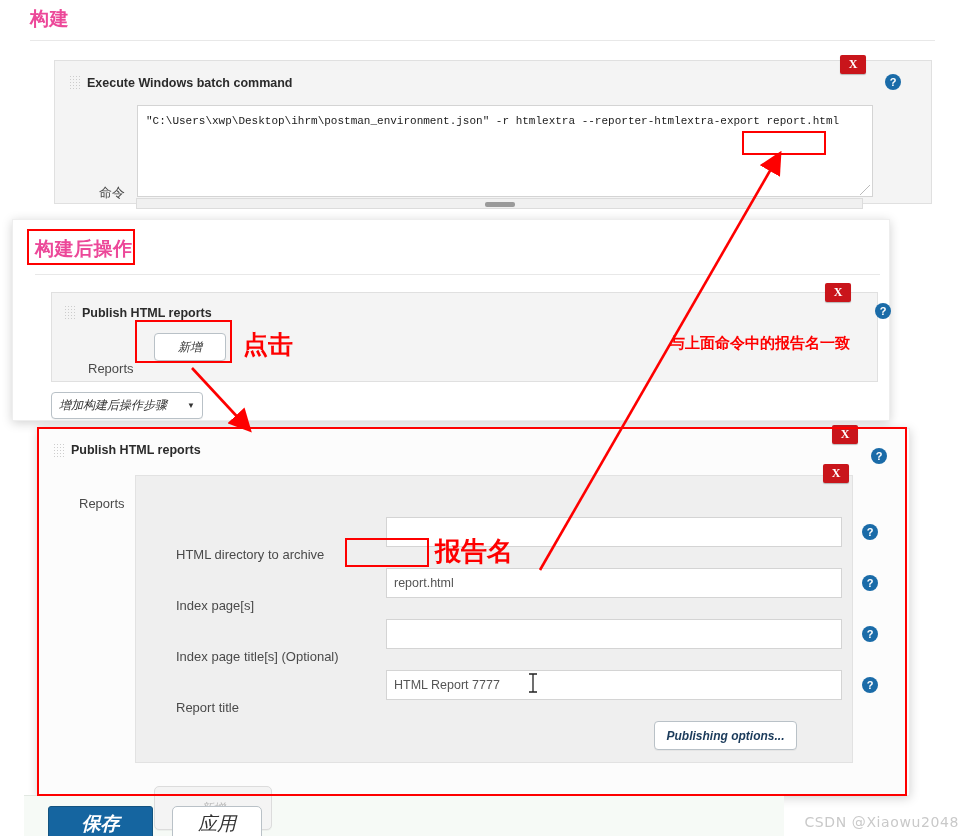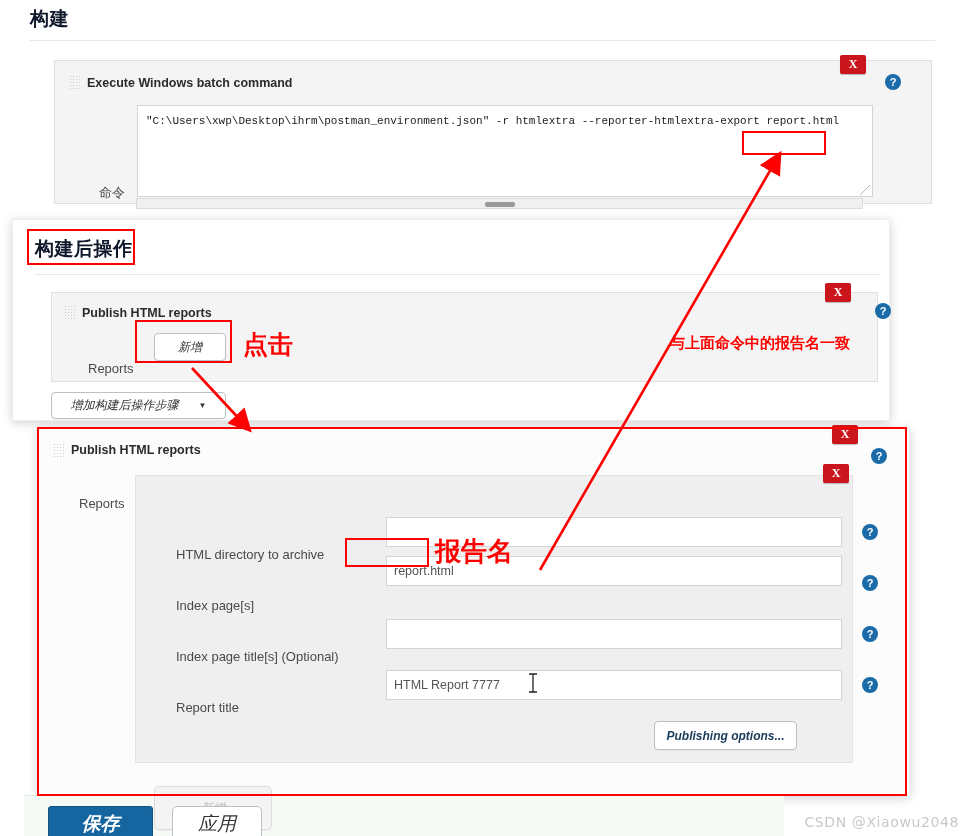--- a/index.html
+++ b/index.html
@@ -18,21 +18,21 @@
 
   
   .panel {
     position: absolute;
     background: #ffffff;
     border: 1px solid #e6e6e6;
   }
   .section-title {
     font-size: 19px;
     font-weight: bold;
-    color: #0f172a;
+    color: #ec4899;
     letter-spacing: .5px;
   }
   .hr {
     border-bottom: 1px solid #e8e8e8;
     height: 0;
   }
   .block {
     background: #f4f4f4;
     border: 1px solid #e0e0e0;
   }
@@ -206,21 +206,21 @@
       <div class="block-head" style="position:absolute; left:30px; top:13px;">Publish HTML reports</div>
 
       <div class="lbl" style="position:absolute; left:36px; top:49px;">Reports</div>
 
       <div class="btn" style="position:absolute; left:102px; top:40px; width:72px; height:28px;">新增</div>
     </div>
 
     <div class="xbtn" style="position:absolute; left:812px; top:63px;">X</div>
     <div class="help" style="position:absolute; left:862px; top:83px;">?</div>
 
-    <div class="btn" style="position:absolute; left:38px; top:172px; width:175px; height:27px; gap:20px;">
+    <div class="btn" style="position:absolute; left:38px; top:172px; width:152px; height:27px; gap:20px;">
       <span>增加构建后操作步骤</span>
       <span style="font-size:8px;">▼</span>
     </div>
   </div>
 
   <div class="panel shadow-lg" style="left:38px; top:428px; width:872px; height:368px; background:#fcfcfc; border:1px solid #ececec;">
 
     <div class="grip" style="position:absolute; left:14px; top:14px;"></div>
     <div class="block-head" style="position:absolute; left:32px; top:14px;">Publish HTML reports</div>
 
@@ -229,21 +229,21 @@
     <div style="position:absolute; left:96px; top:46px; width:718px; height:288px;
                 background:#efefef; border:1px solid #e2e2e2;">
 
       <div class="lbl" style="position:absolute; left:40px; top:52px;">HTML directory to archive</div>
       <div class="txt-input" style="position:absolute; left:250px; top:41px; width:456px;">
         <span></span>
       </div>
       <div class="help" style="position:absolute; left:726px; top:48px;">?</div>
 
       <div class="lbl" style="position:absolute; left:40px; top:103px;">Index page[s]</div>
-      <div class="txt-input" style="position:absolute; left:250px; top:80px; width:456px;">
+      <div class="txt-input" style="position:absolute; left:250px; top:92px; width:456px;">
         <span>report.html</span>
       </div>
       <div class="help" style="position:absolute; left:726px; top:99px;">?</div>
 
       <div class="lbl" style="position:absolute; left:40px; top:154px;">Index page title[s] (Optional)</div>
       <div class="txt-input" style="position:absolute; left:250px; top:143px; width:456px;">
         <span></span>
       </div>
       <div class="help" style="position:absolute; left:726px; top:150px;">?</div>
 

